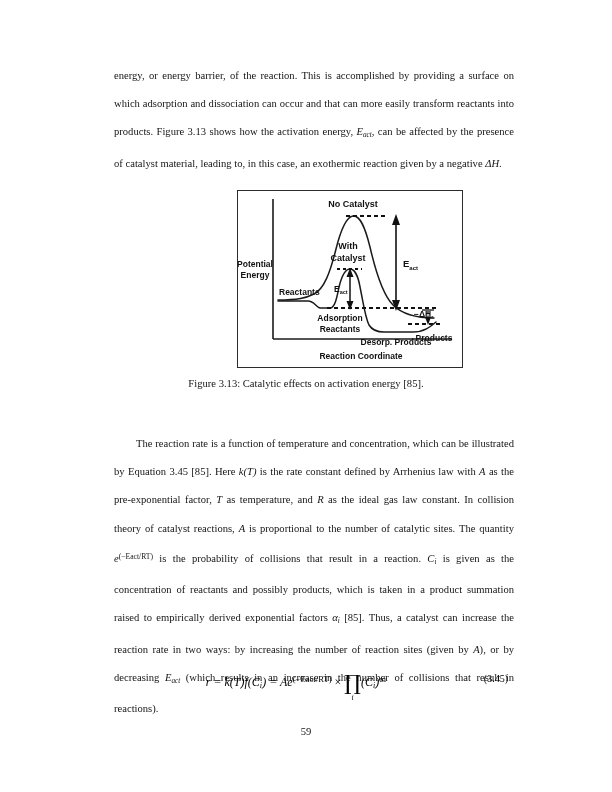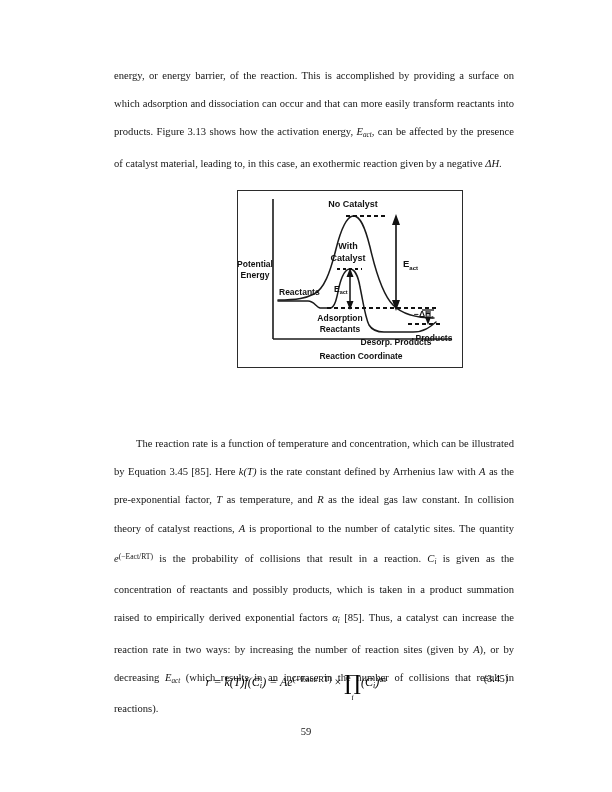--- a/index.html
+++ b/index.html
@@ -193,20 +193,21 @@
         </text>
 
         <text x="123" y="168" font-family="Liberation Sans, sans-serif" font-size="8.5" font-weight="bold" text-anchor="middle" fill="#111" id="lbl-xaxis">Reaction Coordinate</text>
 
         <text x="17" y="76" font-family="Liberation Sans, sans-serif" font-size="8.5" font-weight="bold" text-anchor="middle" fill="#111" id="lbl-yax1">Potential</text>
         <text x="17" y="87" font-family="Liberation Sans, sans-serif" font-size="8.5" font-weight="bold" text-anchor="middle" fill="#111" id="lbl-yax2">Energy</text>
       </svg>
     </div>
   </div>
 
+  <div class="fig-caption">Figure 3.13: Catalytic effects on activation energy [85].</div>
 
   <div class="body-col" style="top:430px;">
     <p class="para indent" id="para2"><span>The reaction rate is a function of temperature and concentration, which can be illustrated by Equation 3.45 [85].  Here </span><span class="mathit">k(T)</span><span> is the rate constant defined by Arrhenius law with </span><span class="mathit">A</span><span> as the pre-exponential factor, </span><span class="mathit">T</span><span> as temperature, and </span><span class="mathit">R</span><span> as the ideal gas law constant.  In collision theory of catalyst reactions, </span><span class="mathit">A</span><span> is proportional to the number of catalytic sites.  The quantity </span><span class="mathit">e</span><span class="supexp">(−Eact/RT)</span><span> is the probability of collisions that result in a reaction.  </span><span class="mathit">C</span><span class="sub">i</span><span> is given as the concentration of reactants and possibly products, which is taken in a product summation raised to empirically derived exponential factors </span><span class="mathit">α</span><span class="sub">i</span><span> [85].  Thus, a catalyst can increase the reaction rate in two ways: by increasing the number of reaction sites (given by </span><span class="mathit">A</span><span>), or by decreasing </span><span class="mathit">E</span><span class="sub">act</span><span> (which results in an increase in the number of collisions that result in reactions).</span></p>
   </div>
 
   <div class="equation-row">
     <div class="eq-body">
       <span class="mathit" id="eq-lhs">r = k(T)f(C</span><span class="sub" id="eq-lhs-sub">i</span><span class="mathit" id="eq-lhs-tail">) = Ae</span><span class="supexp" id="eq-exp">(−Eact/RT)</span>
       <span id="eq-times">×</span>
       <span class="bigprod">

